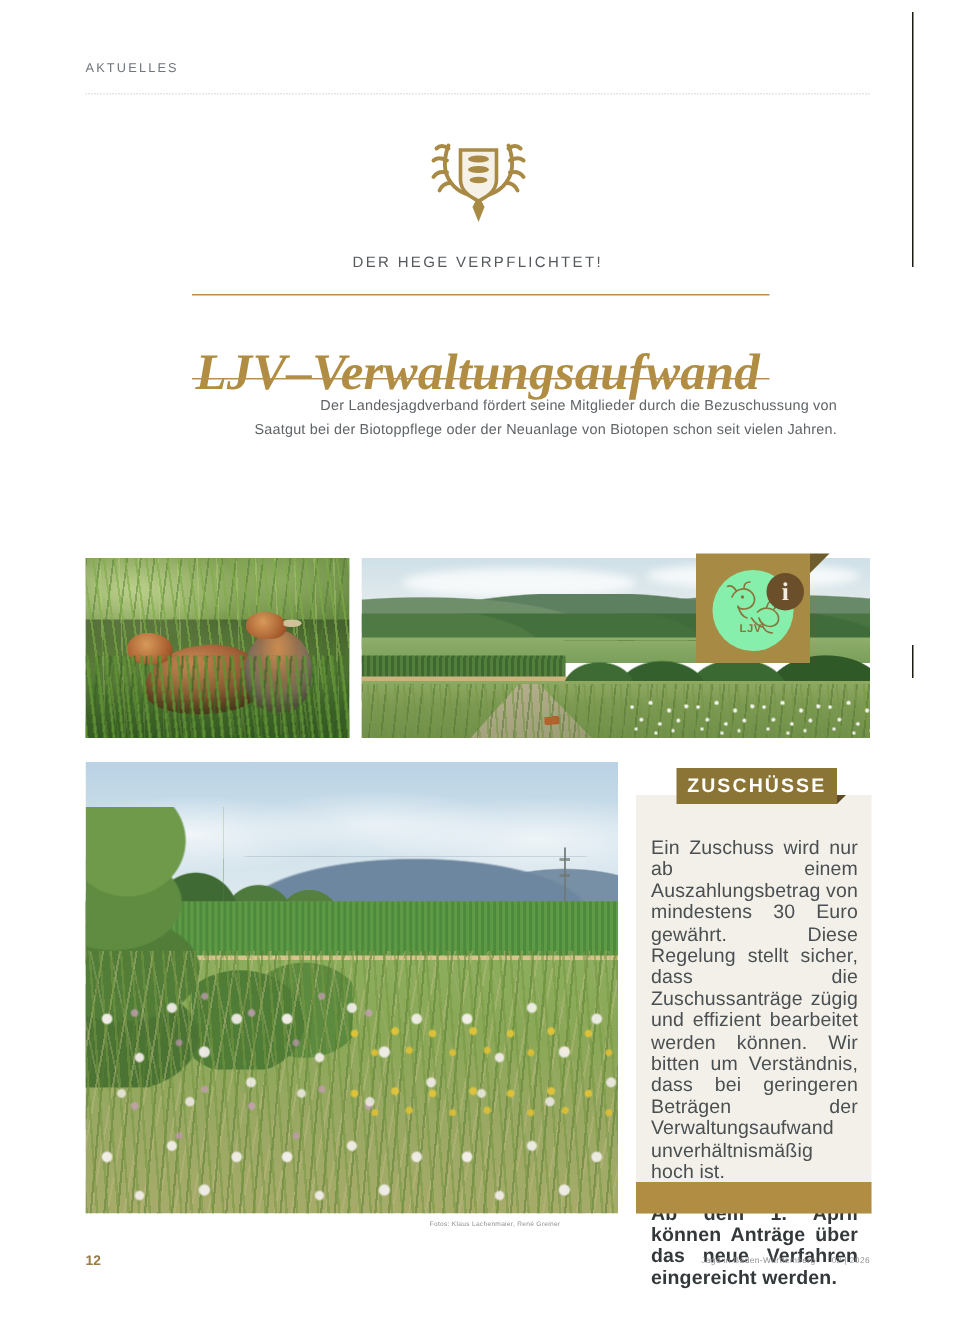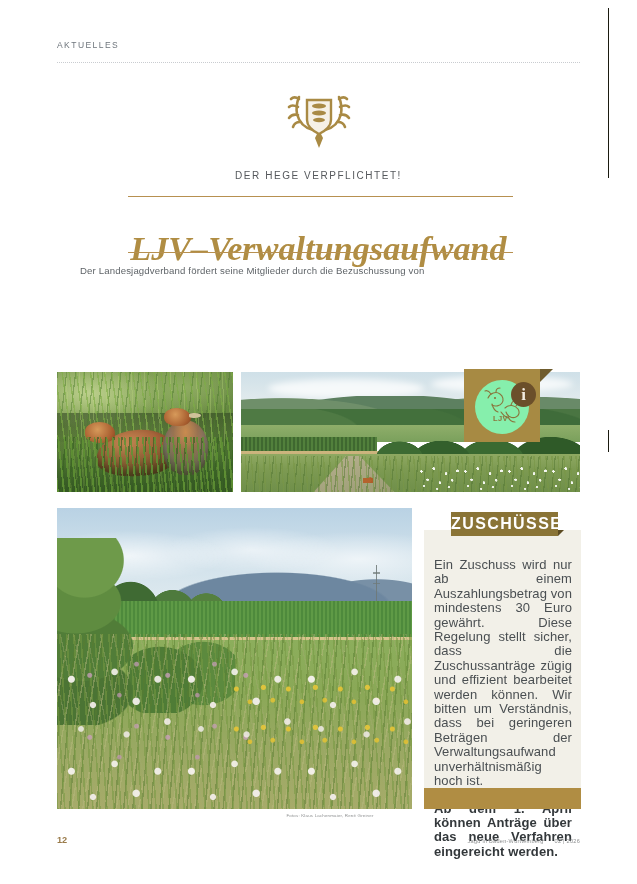--- a/index.html
+++ b/index.html
@@ -94,21 +94,21 @@
     line-height: 46px;
     color: #b08d43;
     letter-spacing: 0.1px;
   }
 
   
   .standfirst {
     position: absolute;
     left: 80px; top: 263px;
     width: 478px;
-    text-align: left;
+    text-align: right;
     font-size: 9.6px;
     line-height: 15.5px;
     color: #5f6468;
     letter-spacing: 0.15px;
   }
 
   
   .photo {
     position: absolute;
     overflow: hidden;
@@ -425,21 +425,21 @@
     left: 424px; top: 530px;
     width: 157px; height: 279px;
     background: #f2f0e8;
   }
   .sidebar-banner {
     position: absolute;
     left: 451px; top: 512px;
     width: 107px; height: 24px;
     background: #8a7436;
     color: #ffffff;
-    font-size: 16px;
+    font-size: 13px;
     font-weight: bold;
     letter-spacing: 1.4px;
     line-height: 24px;
     text-align: center;
   }
   .sidebar-banner-fold {
     position: absolute;
     left: 558px; top: 530px;
     width: 0; height: 0;
     border-top: 6px solid #5c4b22;
@@ -527,21 +527,21 @@
     </svg>
   </div>
 
   <div class="eyebrow">DER HEGE VERPFLICHTET!</div>
   <div class="rule-top"></div>
   <h1 class="headline">LJV–Verwaltungsaufwand</h1>
   <div class="rule-bottom"></div>
 
   <div class="standfirst">
     <span>Der Landesjagdverband fördert seine Mitglieder durch die Bezuschussung von</span><br>
-    <br>
+    <span>Saatgut bei der Biotoppflege oder der Neuanlage von Biotopen schon seit vielen Jahren.</span><br>
   </div>
 
   <div class="photo photo-partridge">
     <div class="pt-sky"></div>
     <div class="pt-blur"></div>
     <div class="pt-darkband"></div>
     <div class="pt-grass"></div>
     <div class="pt-bird pt-bird-left"></div>
     <div class="pt-head pt-head-left"></div>
     <div class="pt-bird pt-bird-right"></div>

